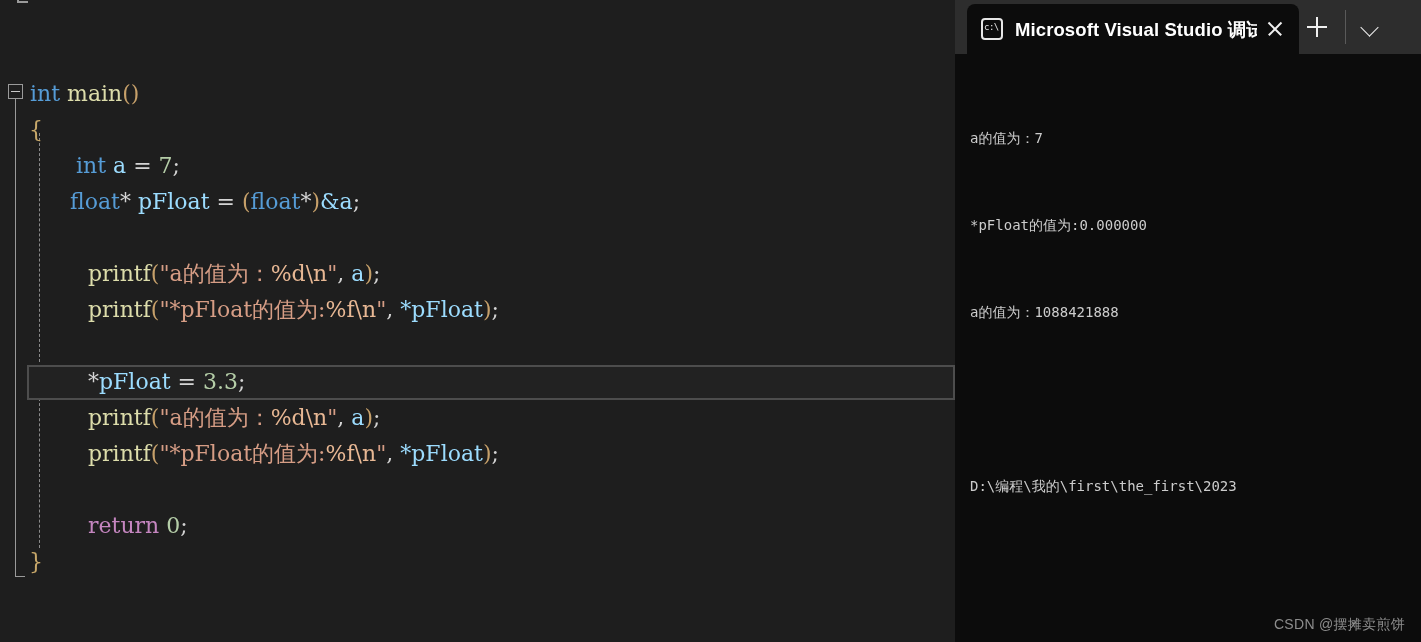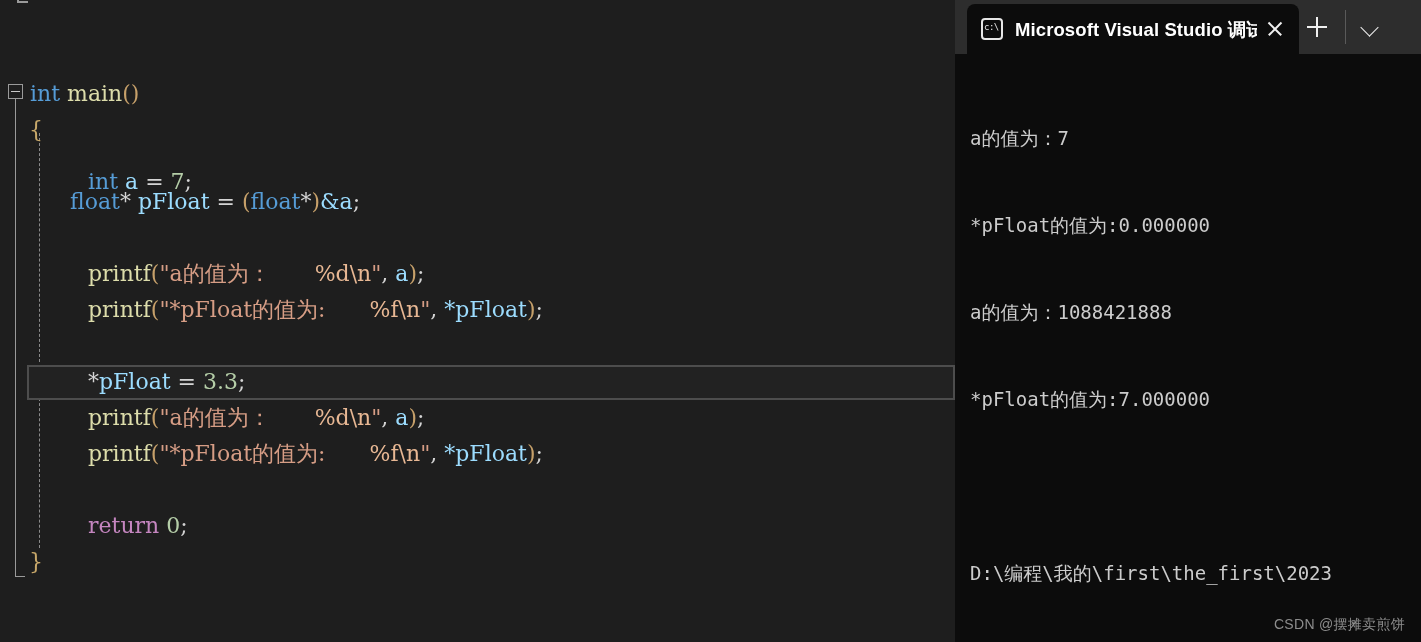--- a/index.html
+++ b/index.html
@@ -104,21 +104,21 @@
     border: 2px solid #4d4d4d;
     background: #222222;
   }
 
   
   .kw      { color: #569cd6; }   
   .ident   { color: #9cdcfe; }   
   .num     { color: #b5cea8; }   
   .fn      { color: #dcdcaa; }   
   .str     { color: #d69d85; }   
-  .esc     { color: #e8b894; margin-left: 44px; }   
+  .esc     { color: #e8b894; }   
   .punc    { color: #d4d4d4; }   
   .paren   { color: #c6a06a; }   
   .ctrl    { color: #c586c0; }   
   .brace   { color: #c8a86a; }
 
   
   #console-panel {
     position: absolute;
     left: 955px; top: 0;
     width: 466px; height: 642px;
@@ -218,21 +218,21 @@
     border-bottom: 1.8px solid #f0f0f0;
     transform: rotate(45deg);
   }
 
   #console-body {
     position: absolute;
     left: 0; top: 54px;
     width: 422px; height: 588px;
     padding: 12px 8px 0 15px;
     font-family: "DejaVu Sans Mono", "Liberation Mono", monospace;
-    font-size: 19px;
+    font-size: 14px;
     line-height: 29px;
     color: #cccccc;
     white-space: pre;
     overflow: hidden;
   }
   .cline { height: 29px; white-space: pre; }
   .cblank { height: 29px; }
 
   #watermark {
     position: absolute;
@@ -265,21 +265,21 @@
 
     <div id="code">
 
       
       <div class="ln" style="left:30px; top:76px;"><span class="kw">int</span><span class="punc"> </span><span class="fn">main</span><span class="paren">()</span></div>
 
       
       <div class="ln" style="left:29px; top:112px;"><span class="brace">{</span></div>
 
       
-      <div class="ln" style="left:88px; top:148px;margin-top:16px;"><span class="kw">int</span><span class="punc"> </span><span class="ident">a</span><span class="punc"> = </span><span class="num">7</span><span class="punc">;</span></div>
+      <div class="ln" style="left:76px; top:148px;"><span class="kw">int</span><span class="punc"> </span><span class="ident">a</span><span class="punc"> = </span><span class="num">7</span><span class="punc">;</span></div>
 
       
       <div class="ln" style="left:70px; top:184px;"><span class="kw">float</span><span class="punc">*</span><span class="punc"> </span><span class="ident">pFloat</span><span class="punc"> = </span><span class="paren">(</span><span class="kw">float</span><span class="punc">*</span><span class="paren">)</span><span class="ident">&amp;a</span><span class="punc">;</span></div>
 
       
       <div class="ln" style="left:88px; top:256px;"><span class="fn">printf</span><span class="paren">(</span><span class="str">"</span><span class="str">a的值为：</span><span class="esc">%d\n</span><span class="str">"</span><span class="punc">, </span><span class="ident">a</span><span class="paren">)</span><span class="punc">;</span></div>
 
       
       <div class="ln" style="left:88px; top:292px;"><span class="fn">printf</span><span class="paren">(</span><span class="str">"</span><span class="str">*pFloat的值为:</span><span class="esc">%f\n</span><span class="str">"</span><span class="punc">, </span><span class="ident">*pFloat</span><span class="paren">)</span><span class="punc">;</span></div>
 
@@ -317,21 +317,20 @@
       <div id="tab-divider"></div>
       <div id="tab-dropdown">
         <span class="chev"></span>
       </div>
     </div>
 
     <div id="console-body">
       <div class="cline">a的值为：7</div>
       <div class="cline">*pFloat的值为:0.000000</div>
       <div class="cline">a的值为：1088421888</div>
-      <div class="cline">*pFloat的值为:7.000000</div>
       <div class="cblank"></div>
       <div class="cline">D:\编程\我的\first\the_first\2023</div>
       
     </div>
 
     <div id="watermark">CSDN @摆摊卖煎饼</div>
   </div>
 
 </div>
 

